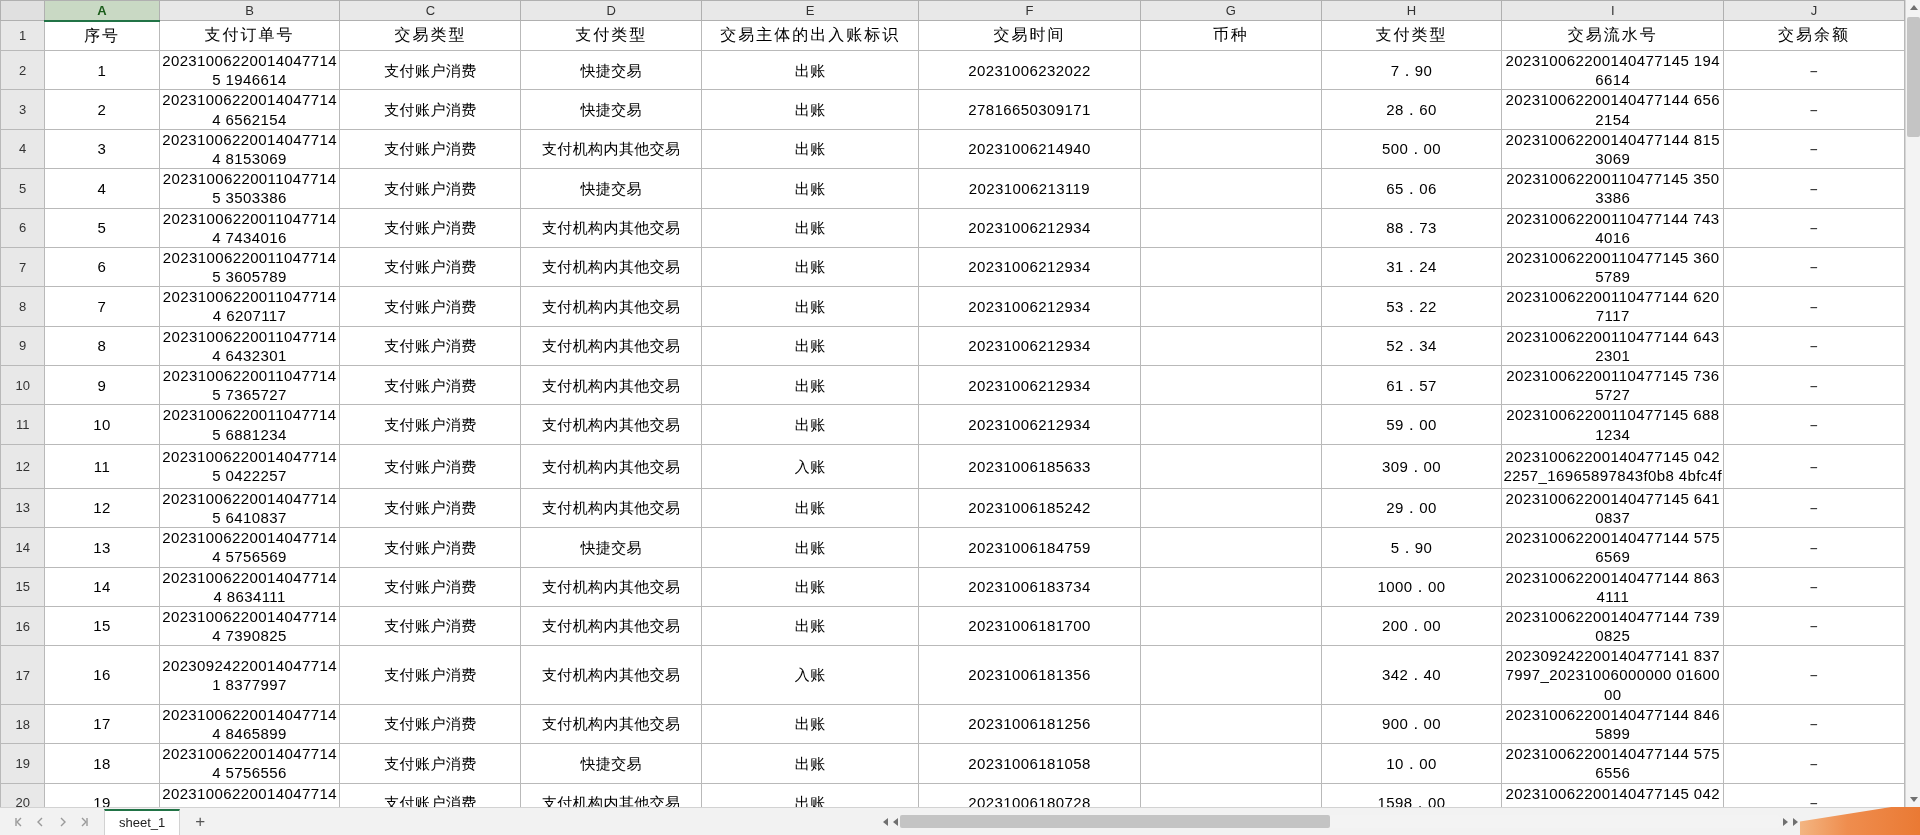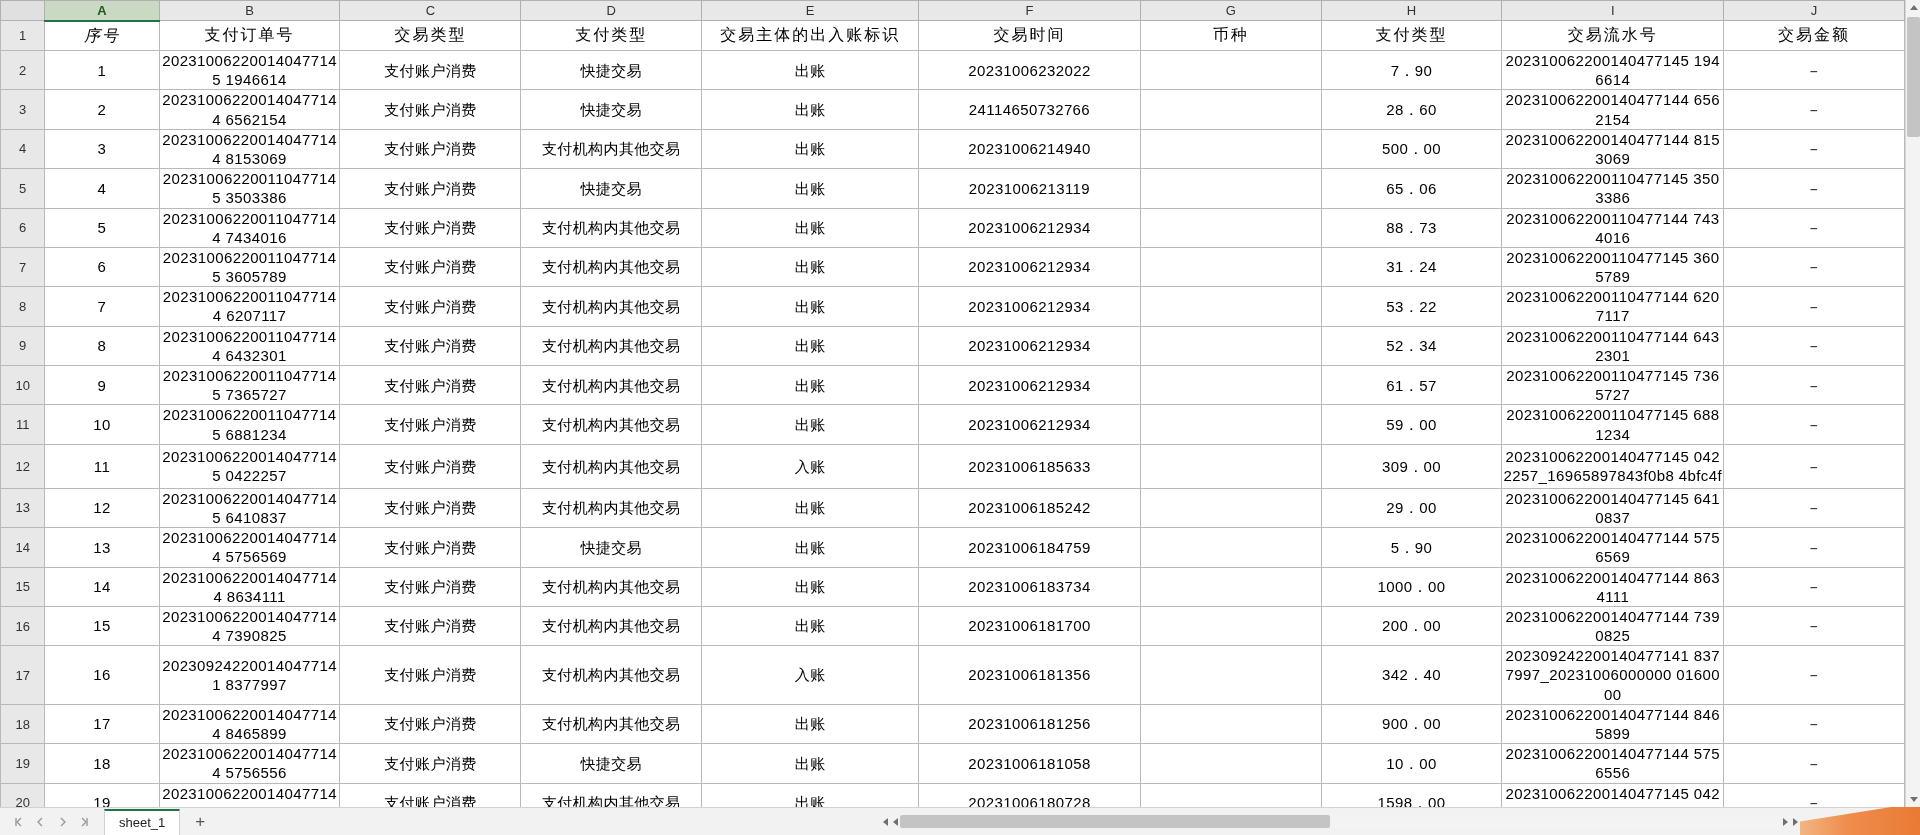--- a/index.html
+++ b/index.html
@@ -82,21 +82,20 @@
     letter-spacing: 0.4px;
   }
   td.num { text-align: center; }
   td.hdrcell {
     font-weight: bold;
     font-size: 16px;
     letter-spacing: 2px;
   }
   td.sel-first {
     border: 2px solid #217346;
-    font-style: italic;
   }
 
   
   col.wA { width: 98px; }
   col.wB { width: 155px; }
   col.wC { width: 155px; }
   col.wD { width: 155px; }
   col.wE { width: 186px; }
   col.wF { width: 190px; }
   col.wG { width: 155px; }
@@ -240,21 +239,21 @@
             <td class="rowhdr">1</td>
             <td class="c hdrcell sel-first">序号</td>
             <td class="c hdrcell">支付订单号</td>
             <td class="c hdrcell">交易类型</td>
             <td class="c hdrcell">支付类型</td>
             <td class="c hdrcell">交易主体的出入账标识</td>
             <td class="c hdrcell">交易时间</td>
             <td class="c hdrcell">币种</td>
             <td class="c hdrcell">支付类型</td>
             <td class="c hdrcell">交易流水号</td>
-            <td class="c hdrcell">交易金额</td>
+            <td class="c hdrcell">交易余额</td>
           </tr>
           <tr style="height: 29px;">
             <td class="rowhdr">2</td>
             <td class="c num idnum">1</td>
             <td class="c idnum">202310062200140477145 1946614</td>
             <td class="c">支付账户消费</td>
             <td class="c">快捷交易</td>
             <td class="c">出账</td>
             <td class="c idnum">20231006232022</td>
             <td class="c"></td>
@@ -262,21 +261,21 @@
             <td class="c idnum">202310062200140477145 1946614</td>
             <td class="c">－</td>
           </tr>
           <tr style="height: 29px;">
             <td class="rowhdr">3</td>
             <td class="c num idnum">2</td>
             <td class="c idnum">202310062200140477144 6562154</td>
             <td class="c">支付账户消费</td>
             <td class="c">快捷交易</td>
             <td class="c">出账</td>
-            <td class="c idnum">24114650732766</td>
+            <td class="c idnum">27816650309171</td>
             <td class="c"></td>
             <td class="c num idnum">28．60</td>
             <td class="c idnum">202310062200140477144 6562154</td>
             <td class="c">－</td>
           </tr>
           <tr style="height: 29px;">
             <td class="rowhdr">4</td>
             <td class="c num idnum">3</td>
             <td class="c idnum">202310062200140477144 8153069</td>
             <td class="c">支付账户消费</td>

